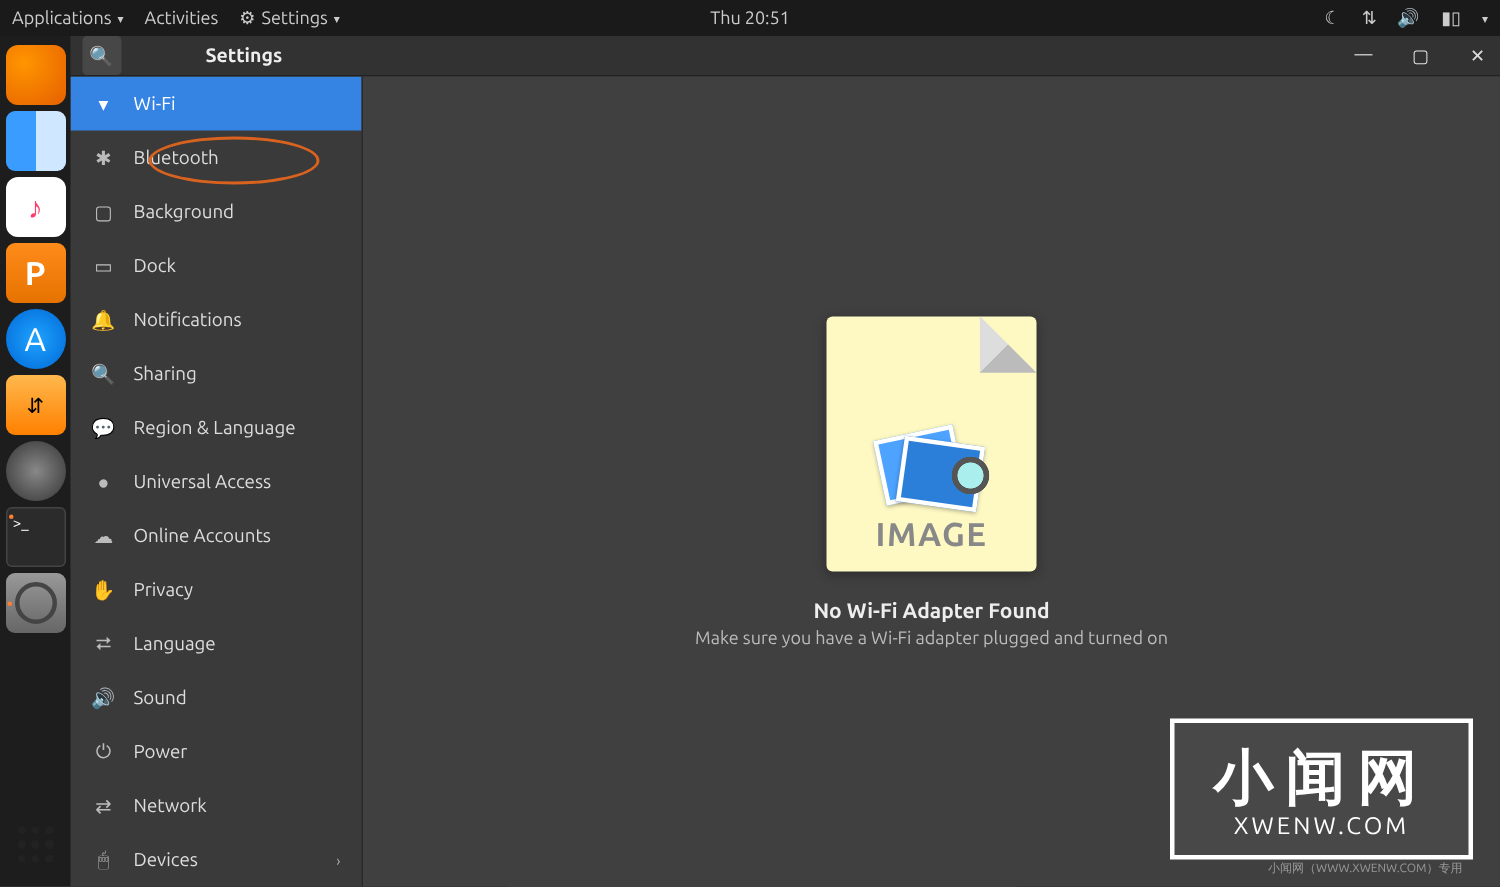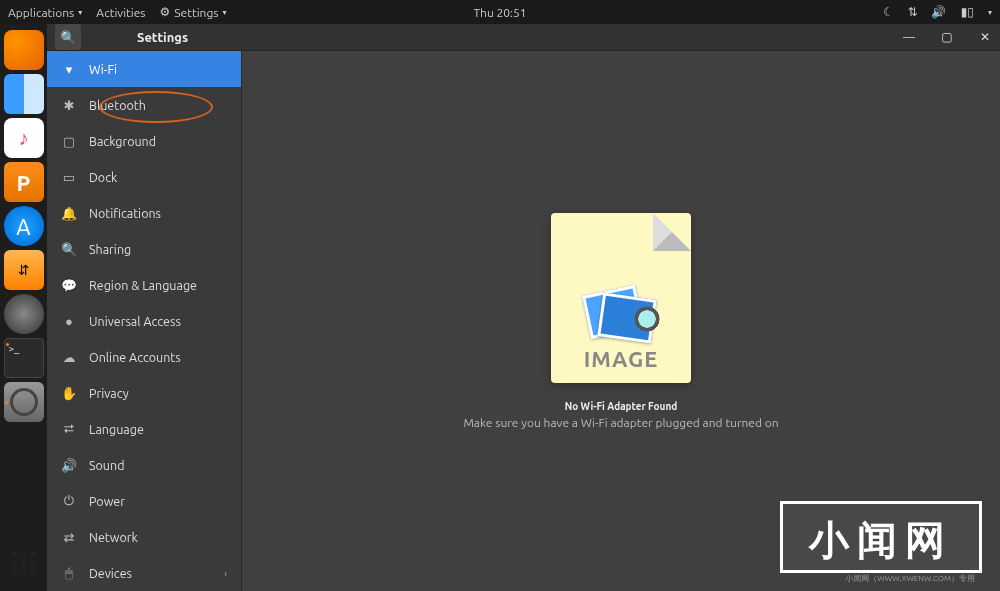--- a/index.html
+++ b/index.html
@@ -49,21 +49,21 @@
 
 .main { flex: 1; background: #404040; display: flex; flex-direction: column; align-items: center; justify-content: center; color: #ccc; position: relative; }
 .placeholder { width: 140px; height: 170px; background: #fef9c3; border-radius: 4px; position: relative; box-shadow: 0 2px 8px rgba(0,0,0,0.3); display: flex; flex-direction: column; align-items: center; justify-content: flex-end; padding-bottom: 12px; }
 .placeholder::before { content: ""; position: absolute; top: 0; right: 0; width: 38px; height: 38px; background: linear-gradient(135deg, #ddd 50%, #bbb 50%); clip-path: polygon(0 0, 100% 100%, 0 100%); }
 .ph-pics { position: relative; width: 70px; height: 60px; margin-top: 20px; }
 .ph-pic { position: absolute; width: 54px; height: 44px; background: #4da3ff; border: 3px solid #fff; box-shadow: 0 1px 3px rgba(0,0,0,0.3); }
 .ph-pic.back { transform: rotate(-12deg); left: 0; top: 4px; }
 .ph-pic.front { transform: rotate(8deg); left: 14px; top: 10px; background: #2b7fd9; }
 .ph-loupe { position: absolute; right: -6px; top: 18px; width: 30px; height: 30px; background: radial-gradient(circle, #aee 40%, #555 42%, #555 58%, transparent 60%); border-radius: 50%; }
 .ph-text { font-size: 22px; font-weight: 600; color: #888; letter-spacing: 1px; }
-.msg-title { margin-top: 18px; font-size: 10px; font-weight: bold; color: #eee; }
+.msg-title { margin-top: 18px; font-size: 14px; font-weight: bold; color: #eee; }
 .msg-sub { margin-top: 4px; font-size: 12px; color: #bbb; }
 
 .watermark { position: absolute; right: 18px; bottom: 18px; border: 3px solid #fff; padding: 16px 26px 10px; color: #fff; text-align: center; background: rgba(80,80,80,0.5); }
 .wm-cn { font-size: 40px; font-weight: bold; letter-spacing: 8px; line-height: 1; }
 .wm-en { font-size: 16px; letter-spacing: 2px; margin-top: 4px; }
 .wm-tiny { position: absolute; bottom: -14px; right: 4px; font-size: 8px; color: #999; }
 </style>
 </head>
 <body>
 
@@ -205,18 +205,19 @@
             <div class="ph-pic front"></div>
             <div class="ph-loupe"></div>
           </div>
           <div class="ph-text">IMAGE</div>
         </div>
         <div class="msg-title">No Wi-Fi Adapter Found</div>
         <div class="msg-sub">Make sure you have a Wi-Fi adapter plugged and turned on</div>
 
         <div class="watermark">
           <div class="wm-cn">小闻网</div>
+          <div class="wm-en">XWENW.COM</div>
           <div class="wm-tiny">小闻网（WWW.XWENW.COM）专用</div>
         </div>
       </div>
     </div>
   </div>
 </div>
 
 </body></html>

